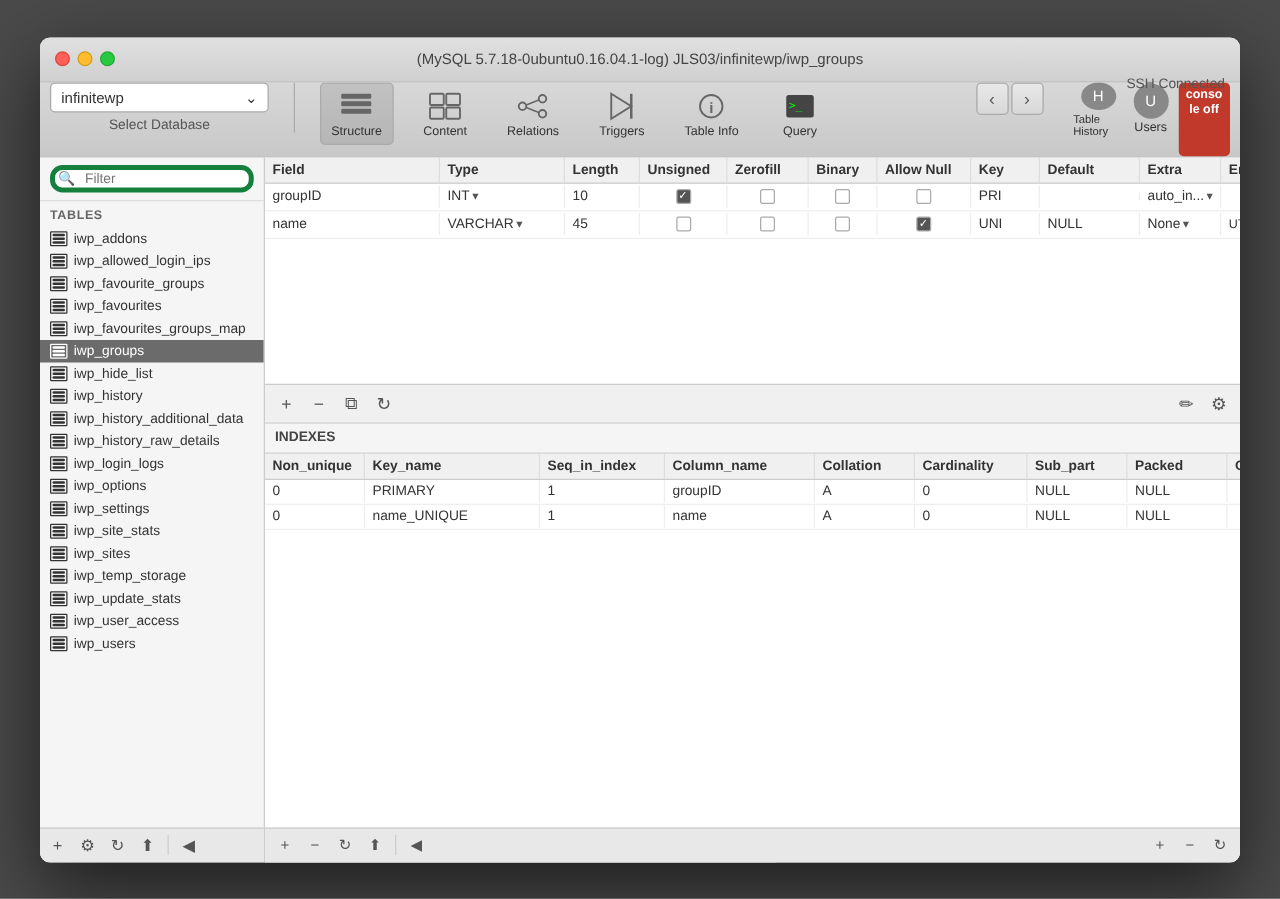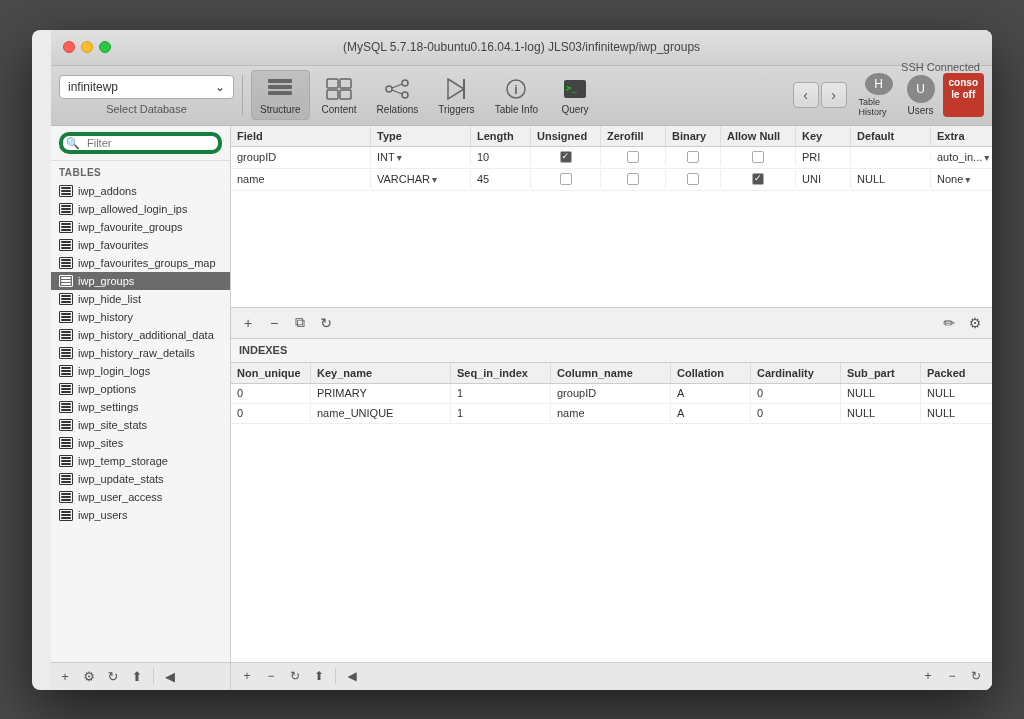--- a/index.html
+++ b/index.html
@@ -14,21 +14,20 @@
     }
     .window {
       width: 960px;
       height: 660px;
       background: #ececec;
       border-radius: 8px;
       overflow: hidden;
       box-shadow: 0 20px 60px rgba(0,0,0,0.6);
       display: flex;
       flex-direction: column;
-      padding-left: 19px;
     }
     
     .titlebar {
       background: linear-gradient(to bottom, #e0e0e0, #d0d0d0);
       height: 36px;
       display: flex;
       align-items: center;
       padding: 0 12px;
       border-bottom: 1px solid #bbb;
       flex-shrink: 0;
@@ -58,25 +57,24 @@
       margin-left: auto;
       font-size: 11px;
       color: #555;
       margin-top: 40px;
     }
     
     .toolbar {
       background: linear-gradient(to bottom, #d8d8d8, #c8c8c8);
       height: 60px;
       display: flex;
-      align-items: center;
       padding: 0 8px;
       border-bottom: 1px solid #bbb;
       flex-shrink: 0;
-      gap: 4px;
+      gap: 16px;
     }
     .db-selector {
       display: flex;
       flex-direction: column;
       align-items: center;
     }
     .db-dropdown {
       width: 175px;
       height: 24px;
       background: white;

